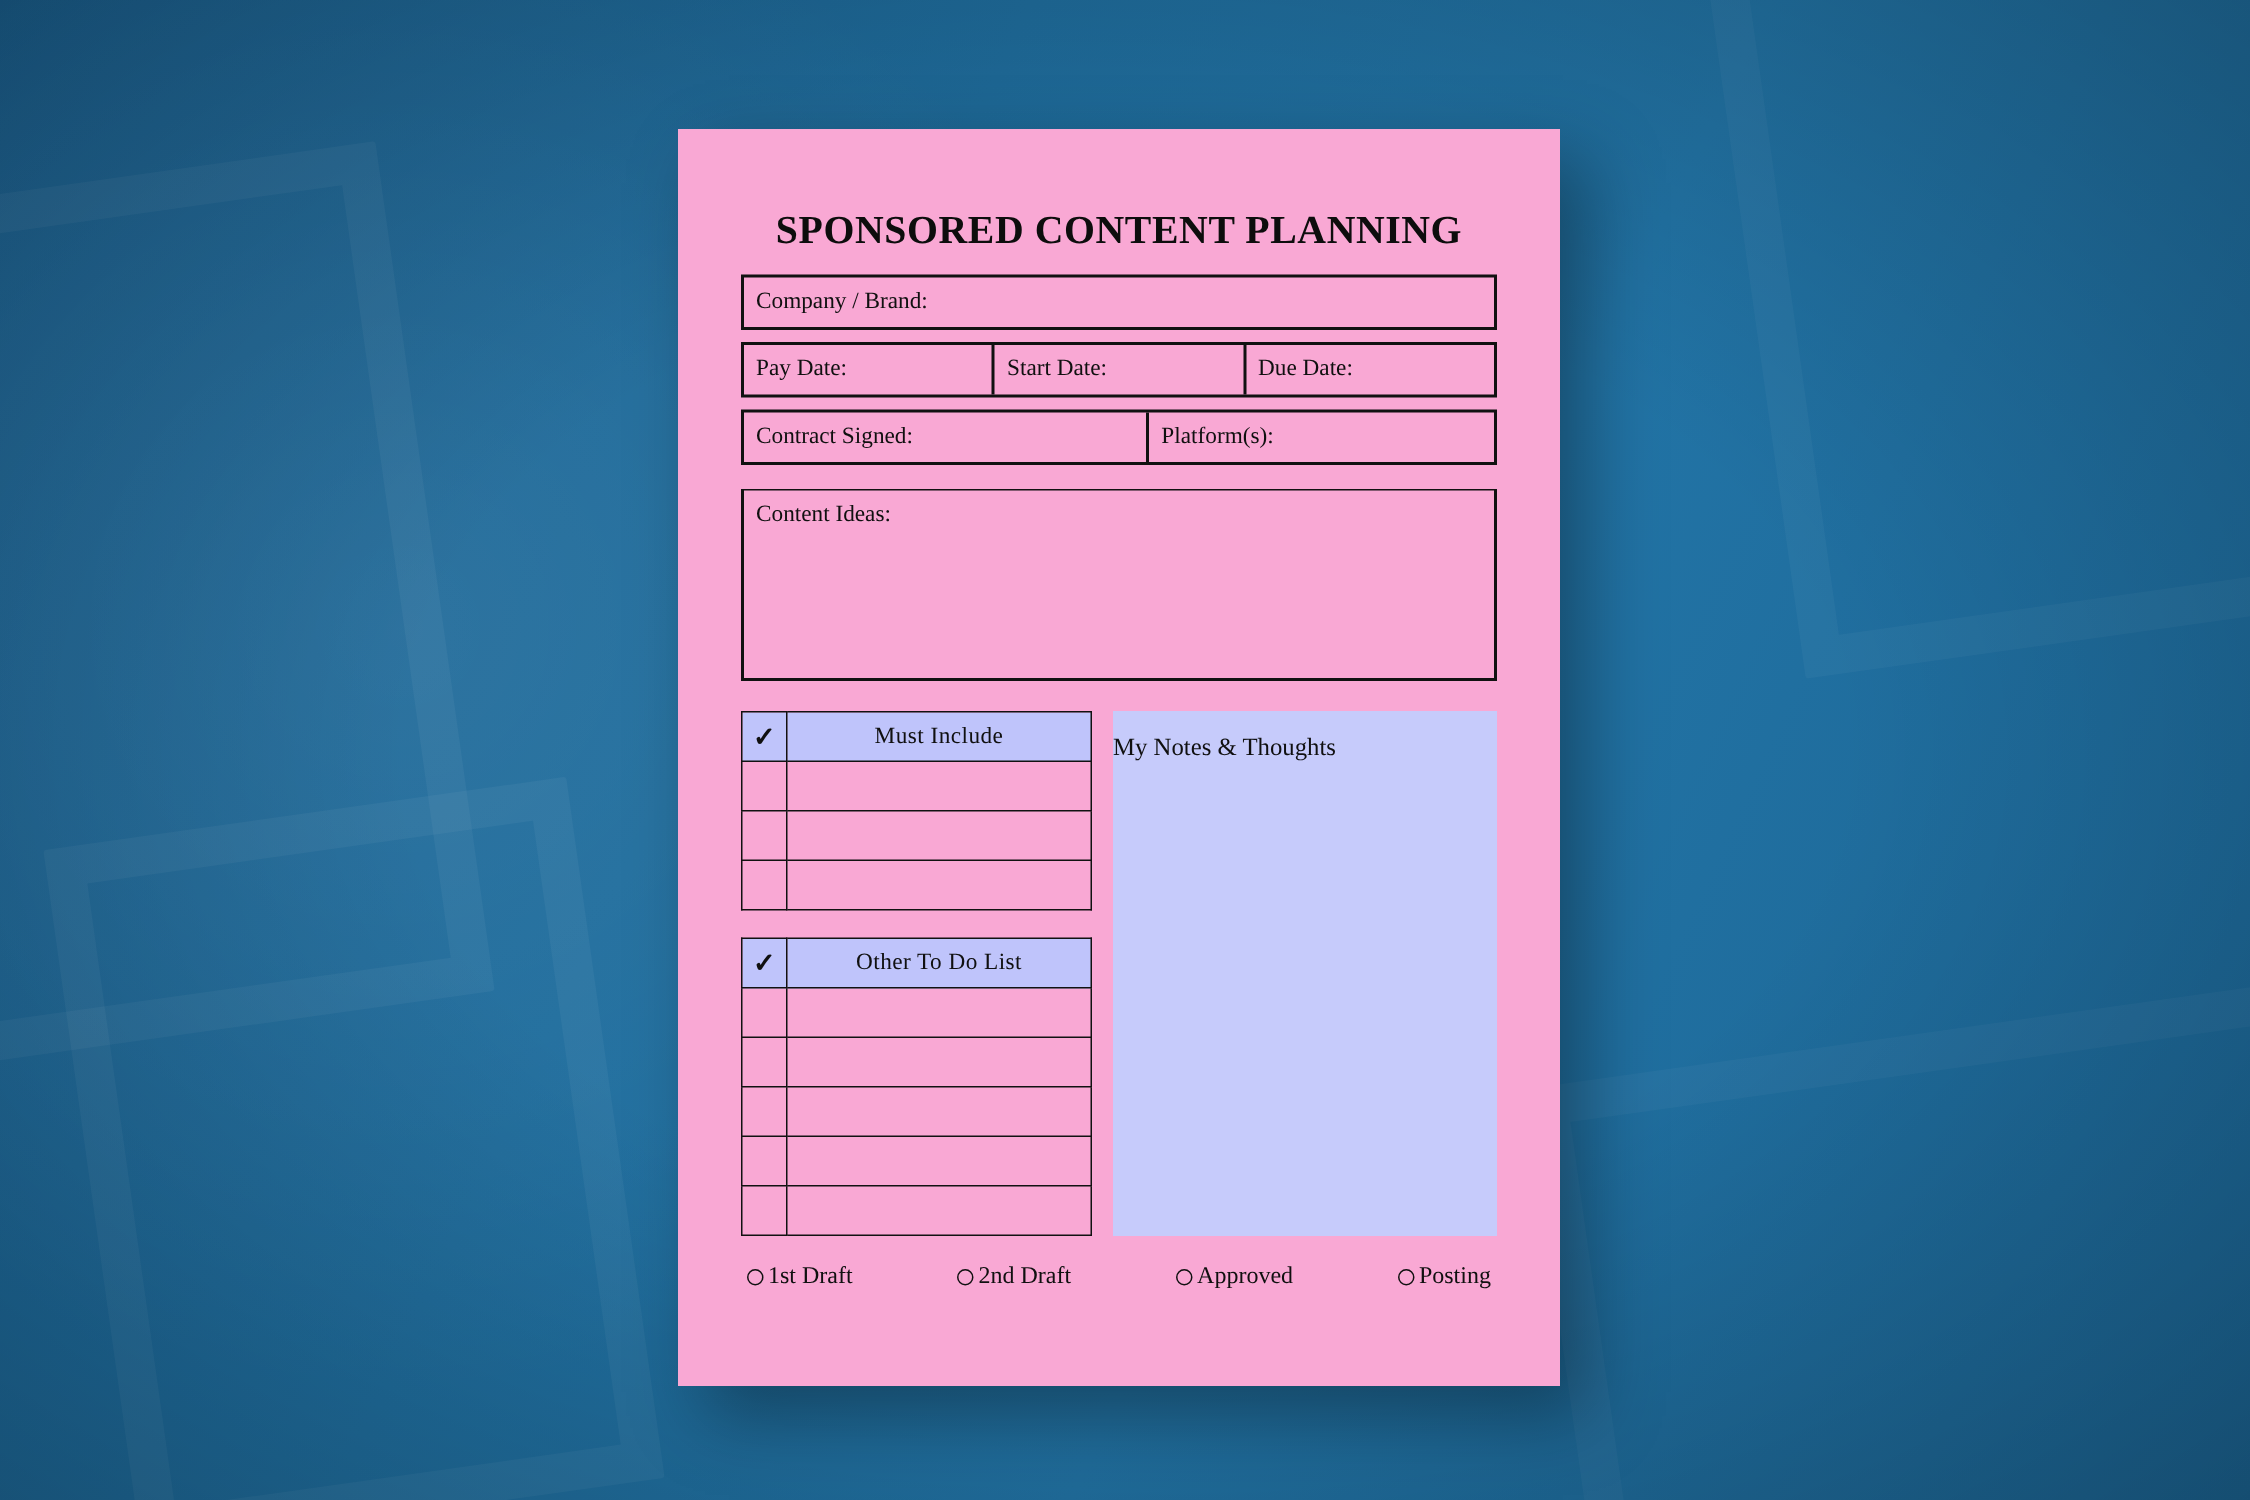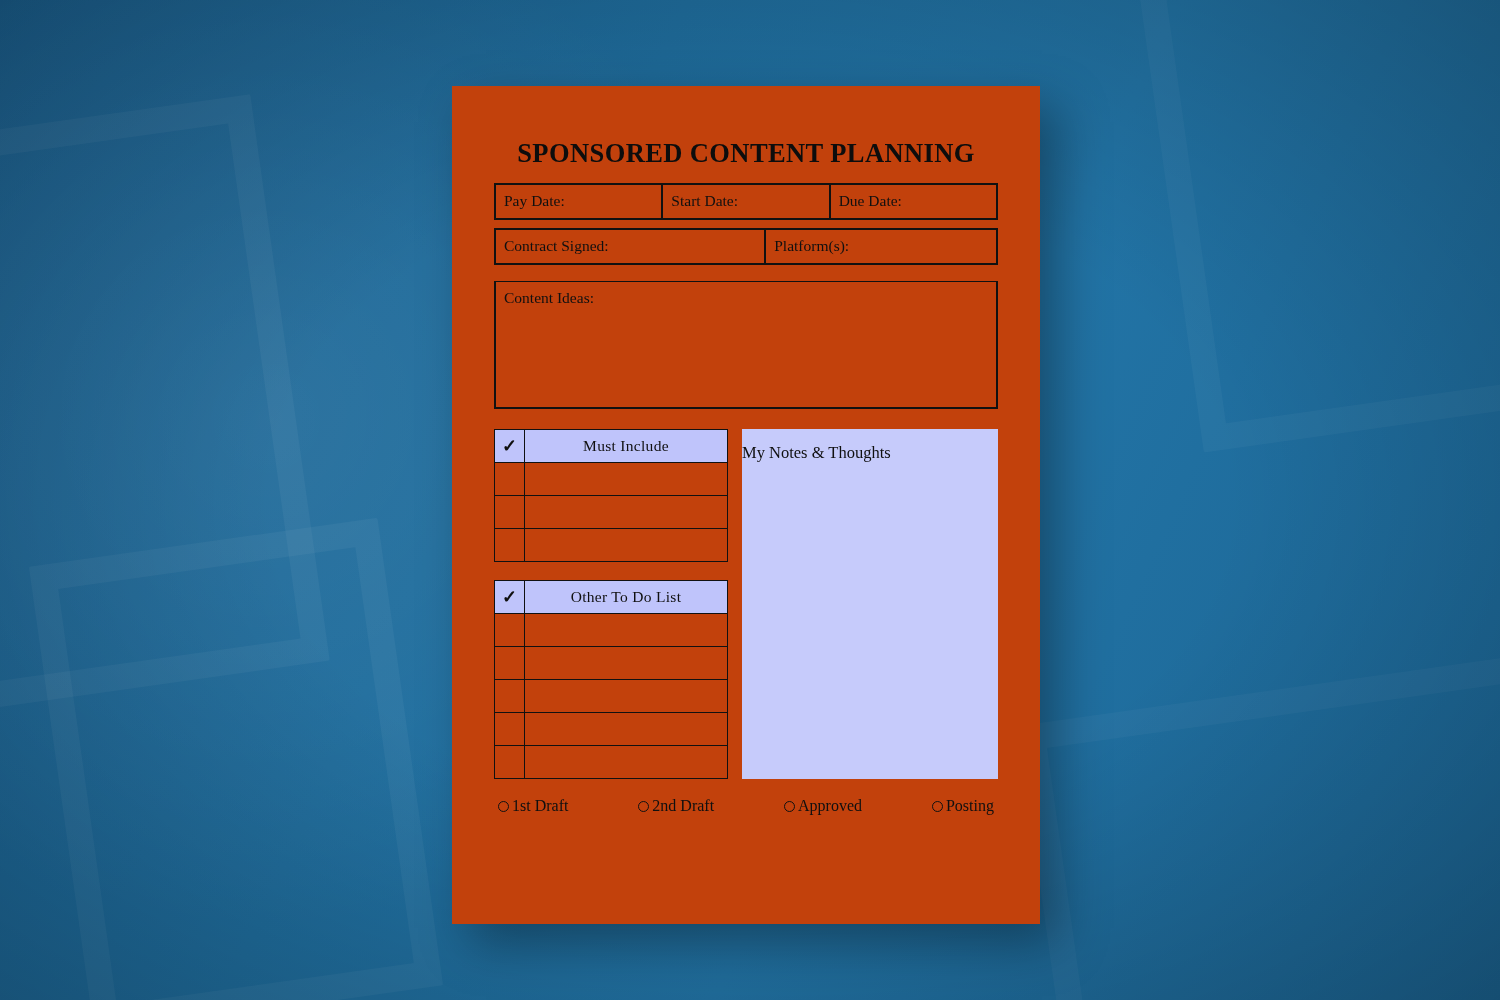--- a/index.html
+++ b/index.html
@@ -37,21 +37,21 @@
     background: radial-gradient(ellipse at 50% 50%, rgba(0,0,0,0) 45%, rgba(0,0,0,0.22) 100%);
   }
 
   
   .sheet {
     position: absolute;
     left: 452px;
     top: 86px;
     width: 588px;
     height: 838px;
-    background: #c2410c;
+    background: #f9a8d4;
     box-shadow: 18px 20px 46px rgba(0,0,0,0.34);
   }
   .sheet-inner {
     position: absolute;
     left: 42px;
     top: 52px;
     width: 504px;
   }
 
   .title {
@@ -182,20 +182,23 @@
   <div class="bg-shape s3"></div>
   <div class="bg-shape s4"></div>
   <div class="bg-vignette"></div>
 </div>
 
 <div class="sheet">
   <div class="sheet-inner">
 
     <h1 class="title">SPONSORED CONTENT PLANNING</h1>
 
+    <div class="fieldrow row-company">
+      <div class="cell">Company / Brand:</div>
+    </div>
 
     <div class="fieldrow row-dates">
       <div class="cell">Pay Date:</div>
       <div class="cell">Start Date:</div>
       <div class="cell">Due Date:</div>
     </div>
 
     <div class="fieldrow row-contract">
       <div class="cell c1">Contract Signed:</div>
       <div class="cell c2">Platform(s):</div>

